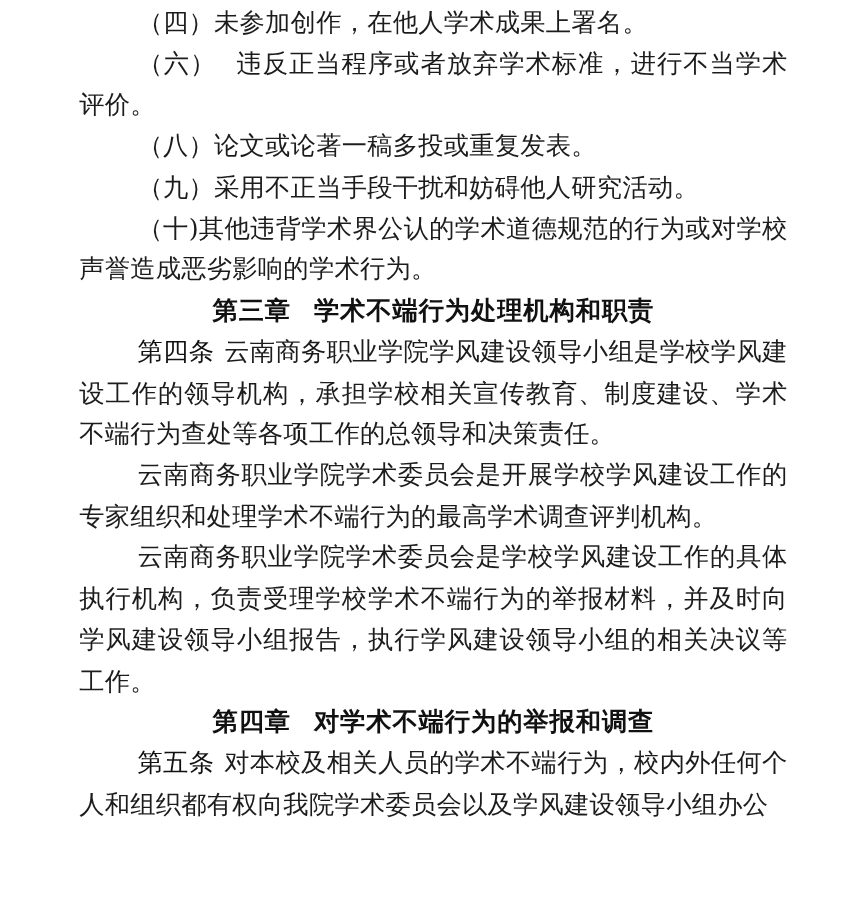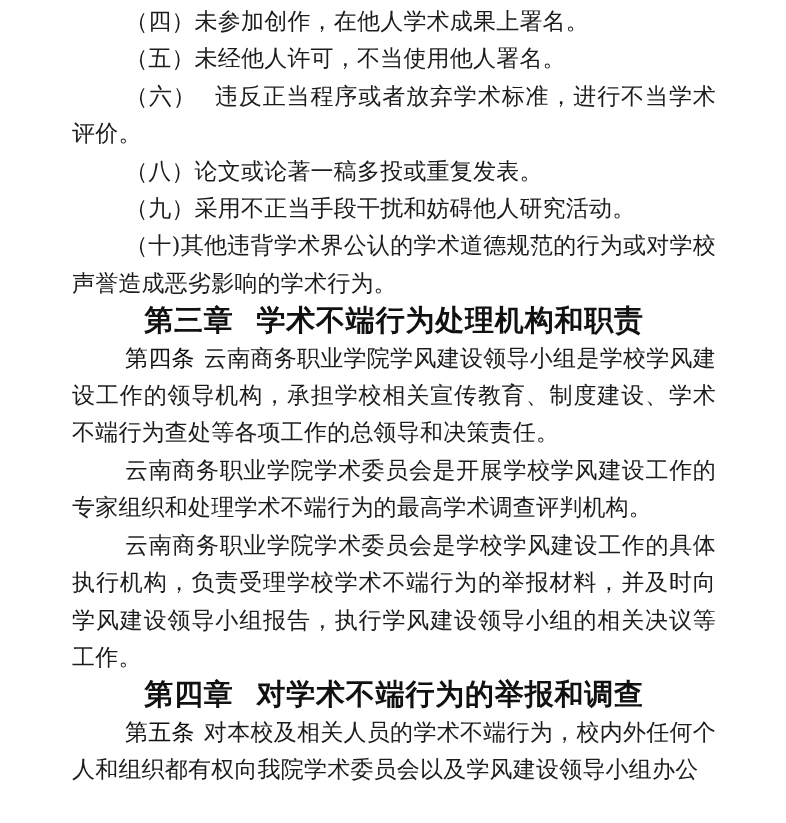--- a/index.html
+++ b/index.html
@@ -27,41 +27,40 @@
     margin: 0;
     text-indent: 53px;
     text-align: justify;
     letter-spacing: 0.2px;
     word-spacing: 10px;
   }
   .chapter-heading {
     margin: 0;
     text-align: center;
     font-family: "DejaVu Sans", sans-serif;
-    font-size: 29px;
+    font-size: 23px;
     font-weight: 700;
     letter-spacing: 0.8px;
     word-spacing: 12px;
     color: #111111;
   }
   .article-label {
     font-family: "DejaVu Sans", sans-serif;
     font-weight: 400;
     margin-right: 9px;
     color: #111111;
   }
 </style>
 </head>
 <body>
 
 <div class="page">
 
   <p class="para">（四）未参加创作，在他人学术成果上署名。</p>
 
-  <p class="para">（五）未经他人许可，不当使用他人署名。</p>
 
   <p class="para">（六） 违反正当程序或者放弃学术标准，进行不当学术评价。</p>
 
 
   <p class="para">（八）论文或论著一稿多投或重复发表。</p>
 
   <p class="para">（九）采用不正当手段干扰和妨碍他人研究活动。</p>
 
   <p class="para">（十)其他违背学术界公认的学术道德规范的行为或对学校声誉造成恶劣影响的学术行为。</p>
 

